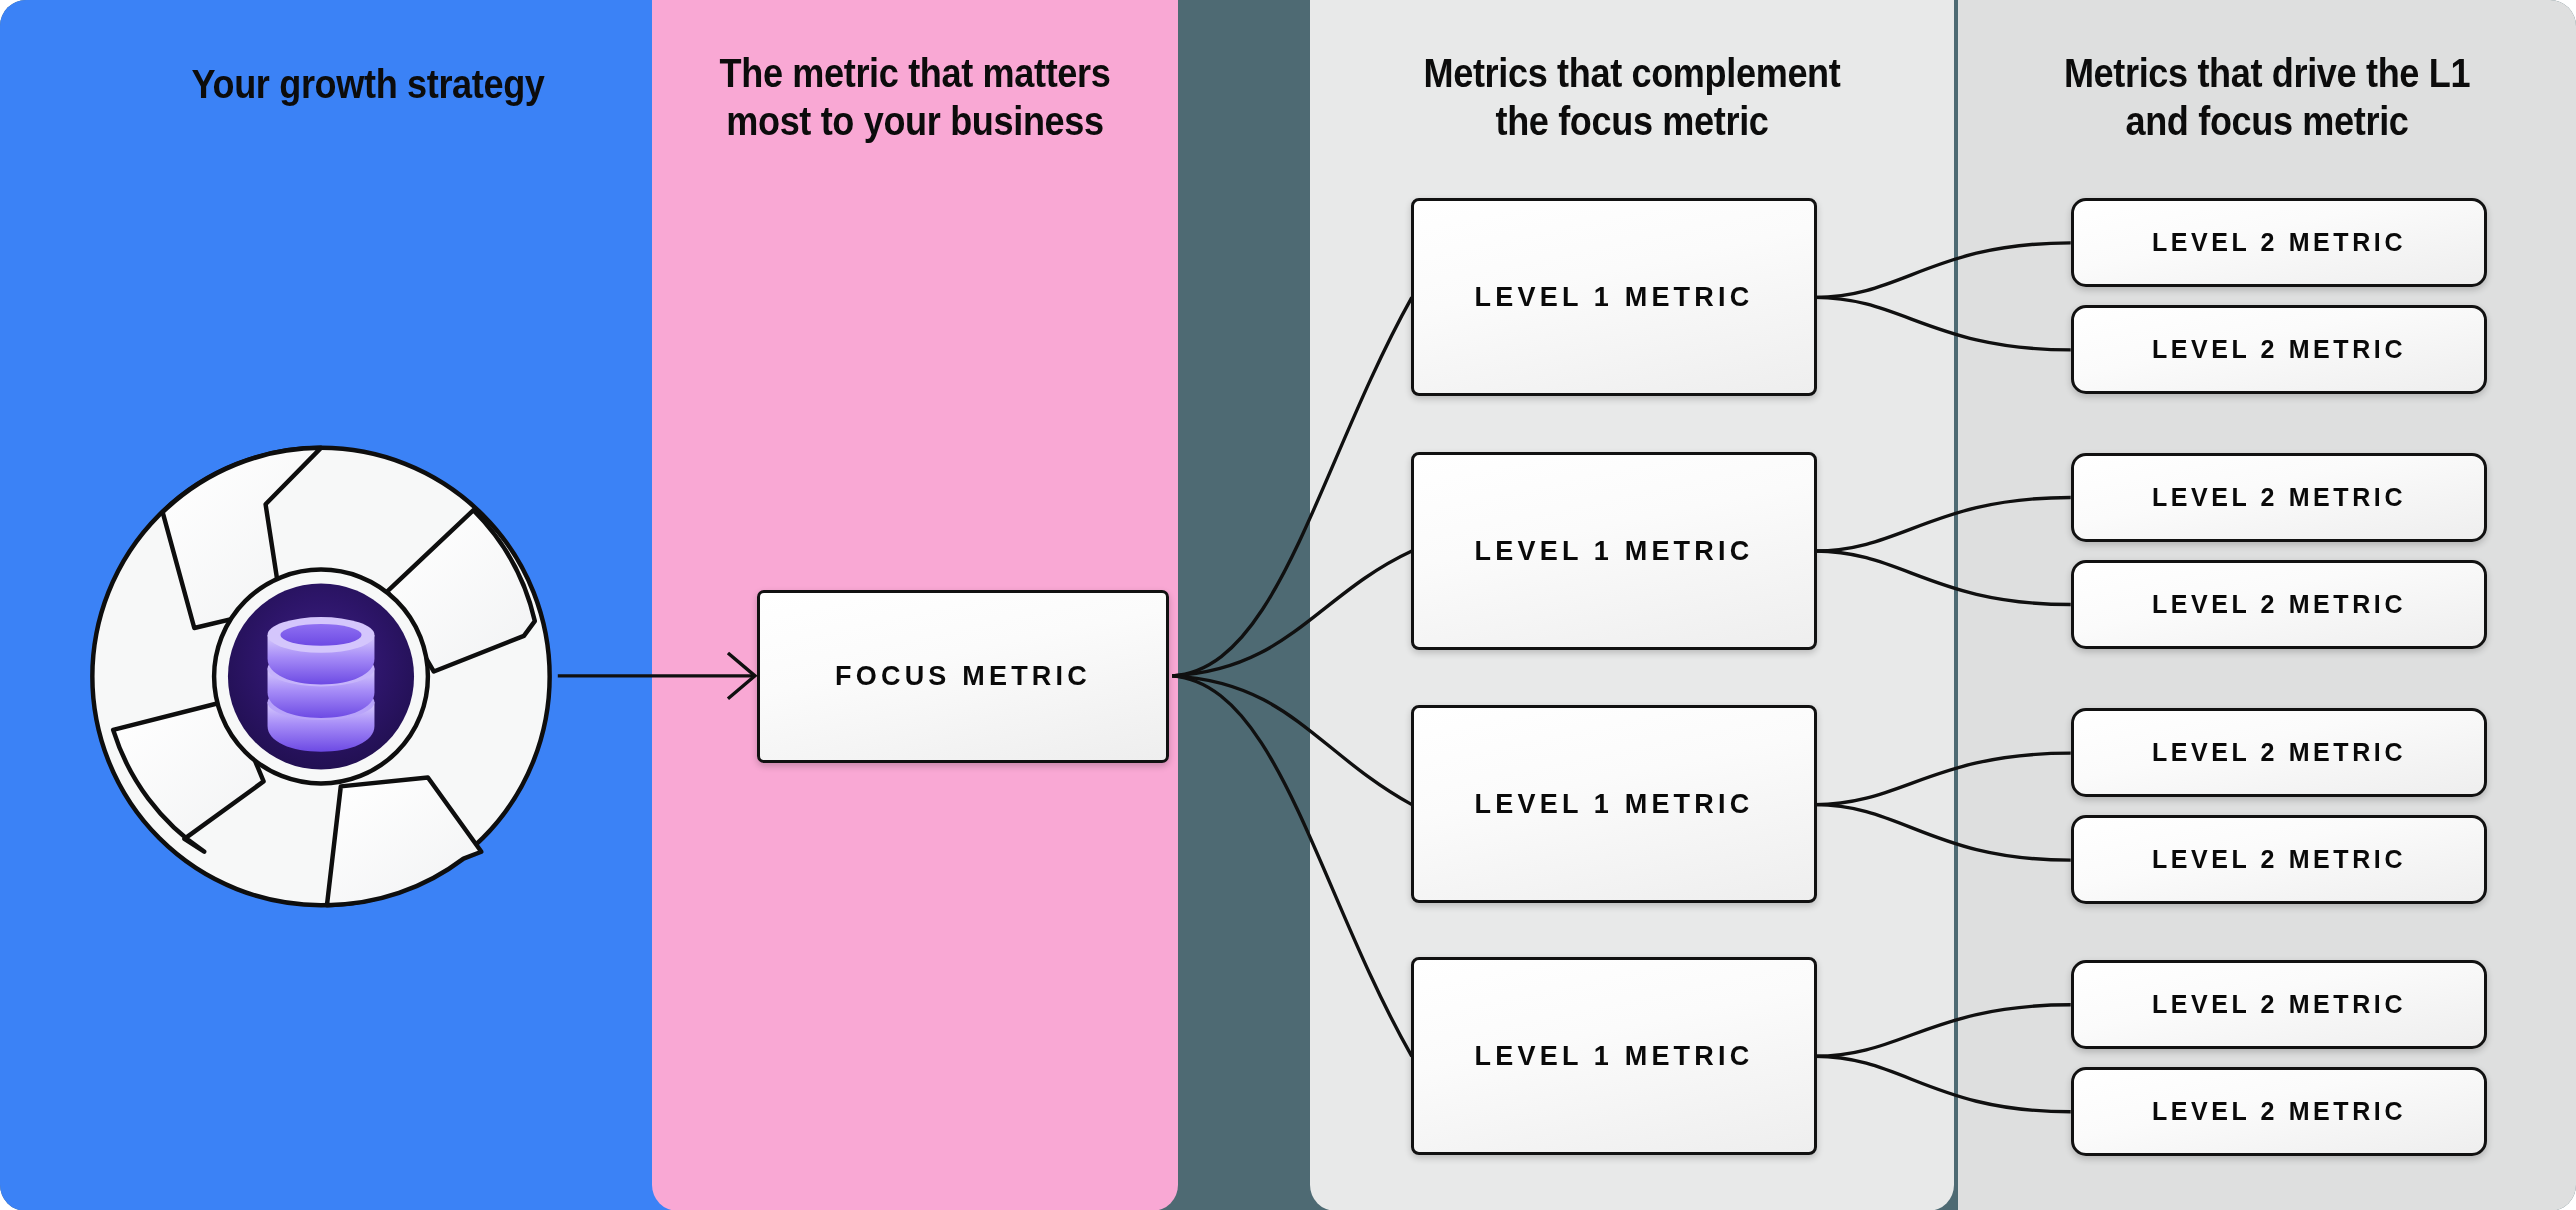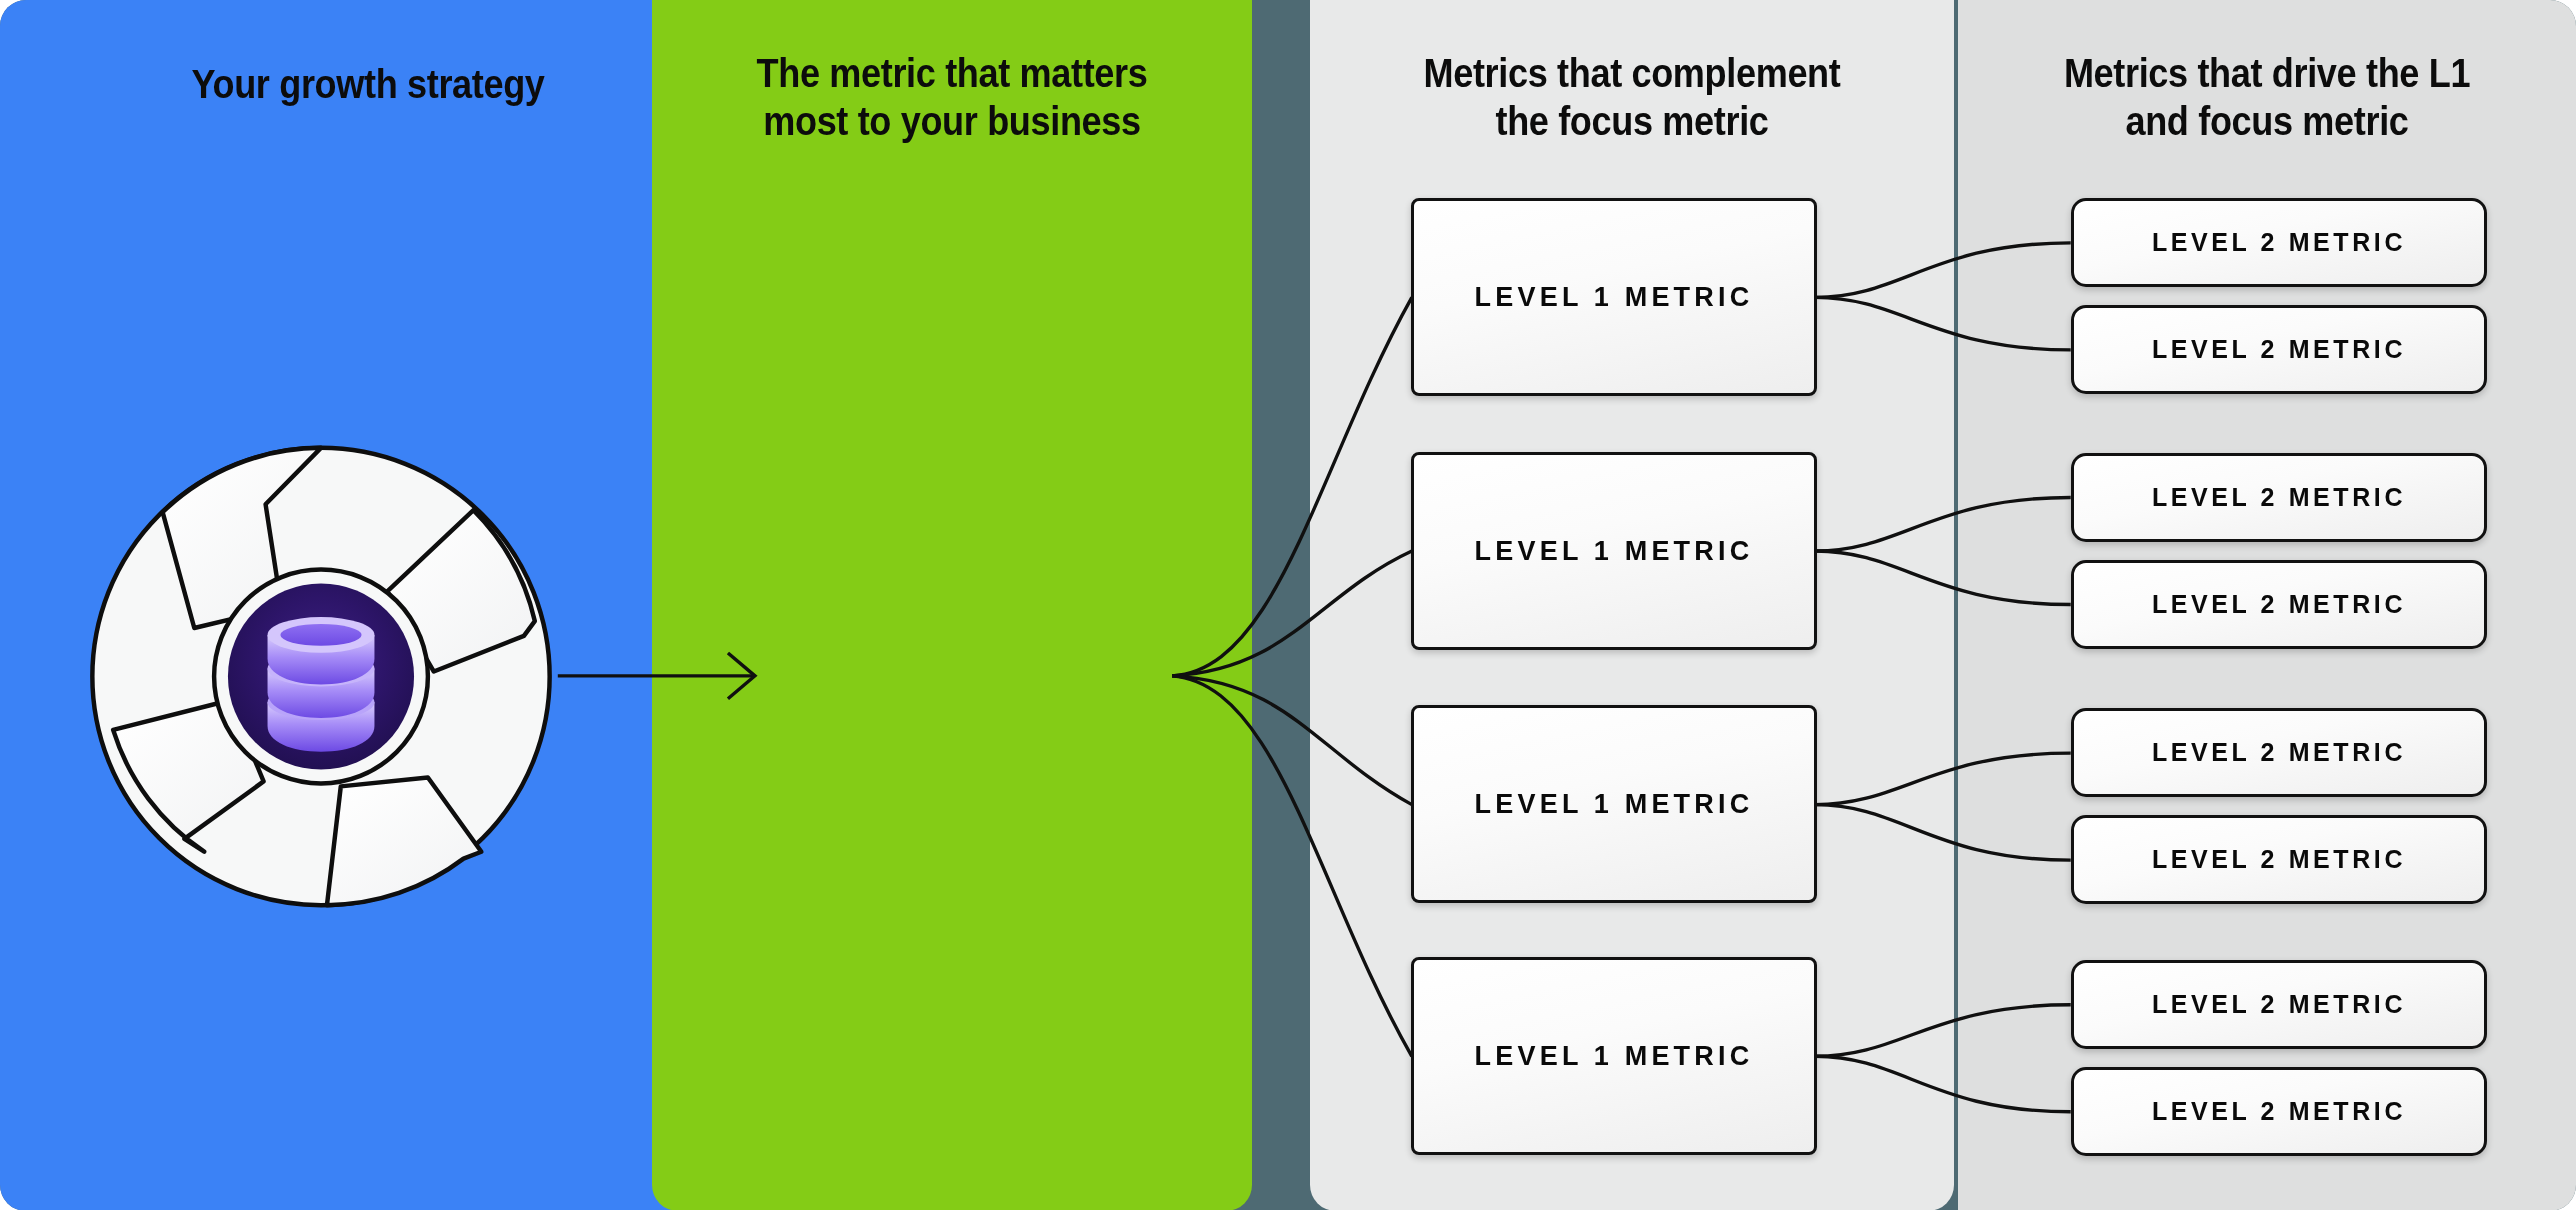--- a/index.html
+++ b/index.html
@@ -29,21 +29,21 @@
     border-radius: 26px;
   }
 
   .panel {
     position: absolute;
     top: 0;
     height: 1211px;
     overflow: hidden;
   }
   .panel-1 { left: 0;    width: 736px;  background: #3b82f6; border-radius: 26px 0 0 26px; }
-  .panel-2 { left: 652px; width: 600px; background: #84cc16; }
+  .panel-2 { left: 652px; width: 526px; background: #f9a8d4; }
   .panel-3 { left: 1310px; width: 644px; background: #e8e9e9; }
   .panel-4 { left: 1958px; width: 618px; background: #dedfdf; border-radius: 0 26px 26px 0; }
 
   
   .panel-2, .panel-3 { border-radius: 0 0 0 0; }
 
   .panel::after {
     content: "";
     position: absolute;
     left: 0; right: 0; bottom: 0;
@@ -214,20 +214,23 @@
         <path d="M 182 238 L 182 262 C 182 278 206 288 236 288 C 266 288 290 278 290 262 L 290 238 Z" fill="url(#discGrad)"></path>
         <ellipse cx="236" cy="238" rx="54" ry="18" fill="#c6b4fb"></ellipse>
 
         <path d="M 182 204 L 182 228 C 182 244 206 254 236 254 C 266 254 290 244 290 228 L 290 204 Z" fill="url(#discGrad)"></path>
         <ellipse cx="236" cy="204" rx="54" ry="18" fill="#d4c6fc"></ellipse>
         <ellipse cx="236" cy="204" rx="41" ry="11" fill="url(#discTop)"></ellipse>
       </g>
     </svg>
   </div>
 
+  <div class="mbox focus" style="left:757px; top:590px; width:412px; height:173px;">
+    <span>FOCUS METRIC</span>
+  </div>
 
   <div class="mbox l1" style="left:1411px; top:198px; width:406px; height:198px;">
     <span>LEVEL 1 METRIC</span>
   </div>
   <div class="mbox l1" style="left:1411px; top:452px; width:406px; height:198px;">
     <span>LEVEL 1 METRIC</span>
   </div>
   <div class="mbox l1" style="left:1411px; top:705px; width:406px; height:198px;">
     <span>LEVEL 1 METRIC</span>
   </div>

